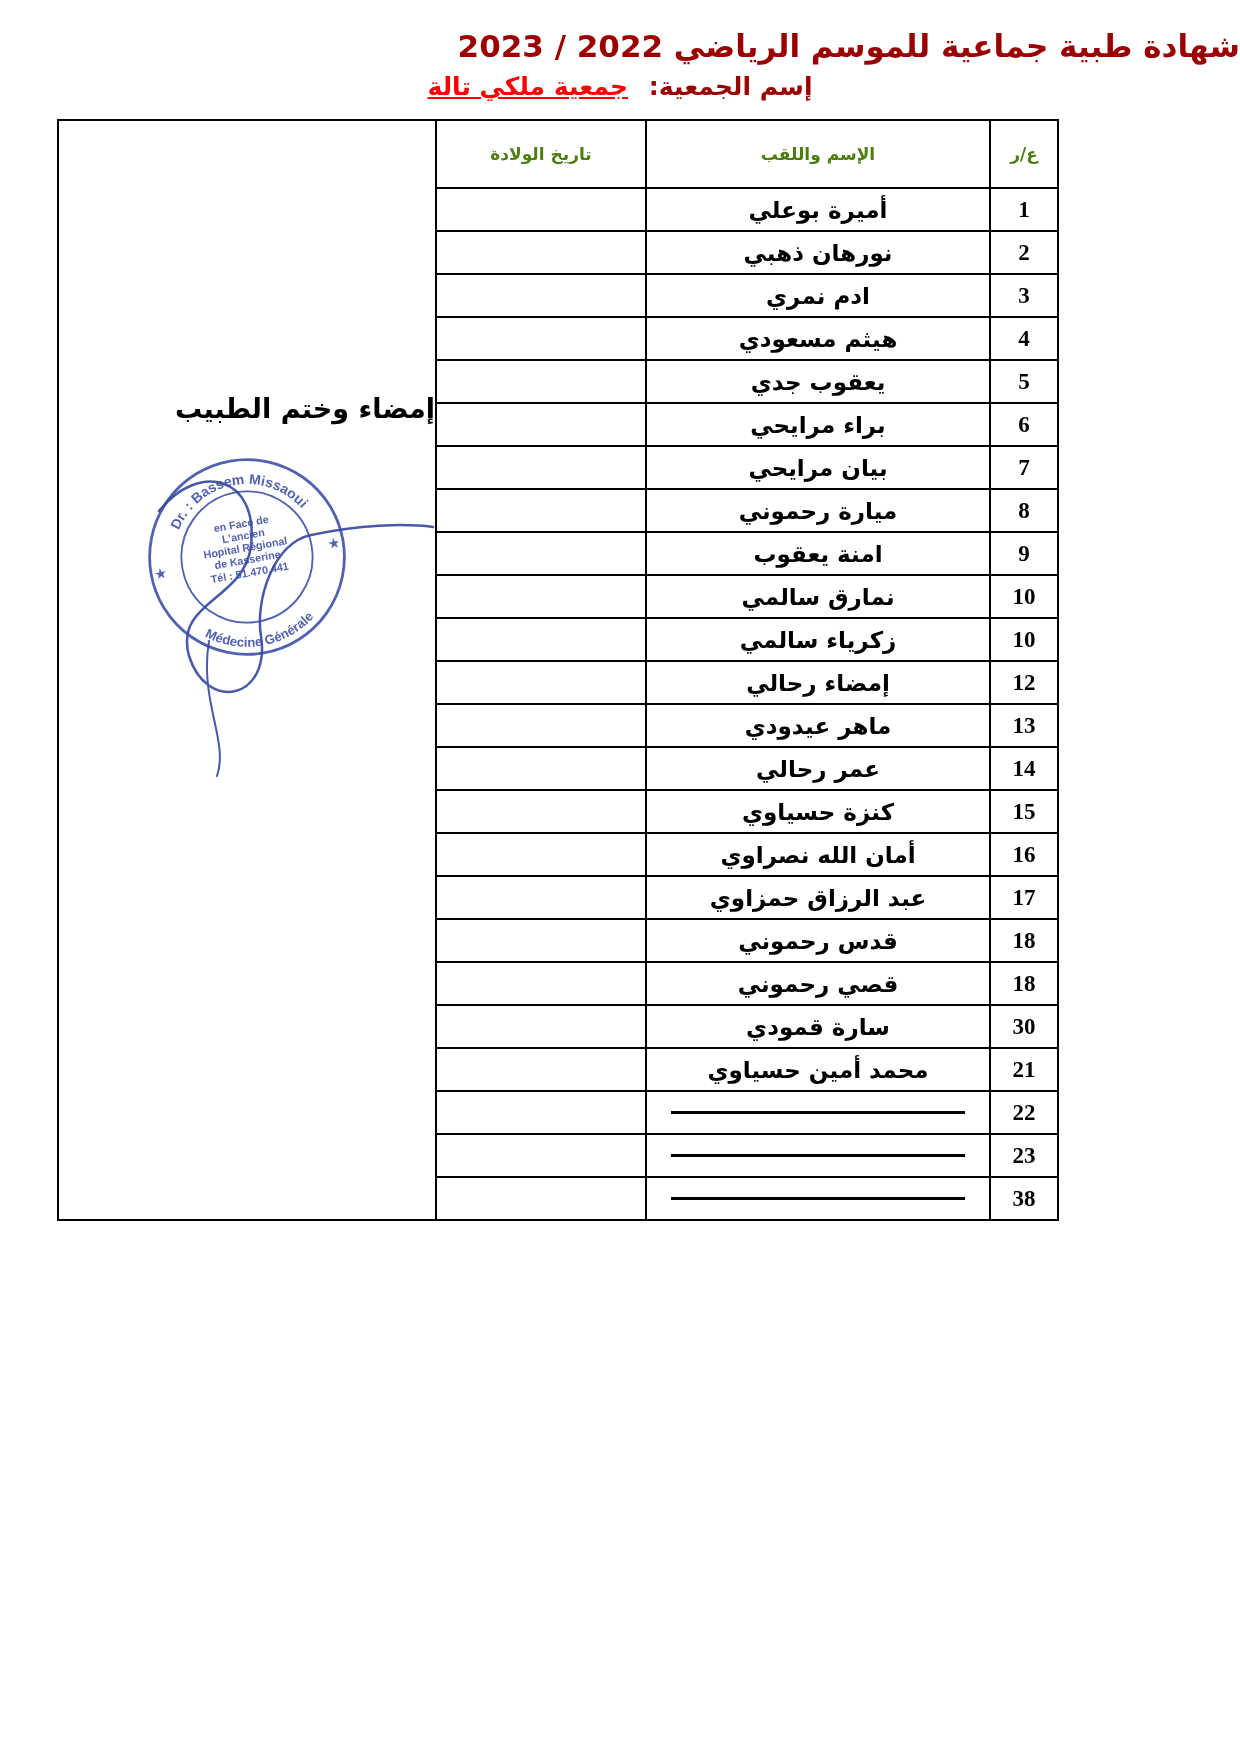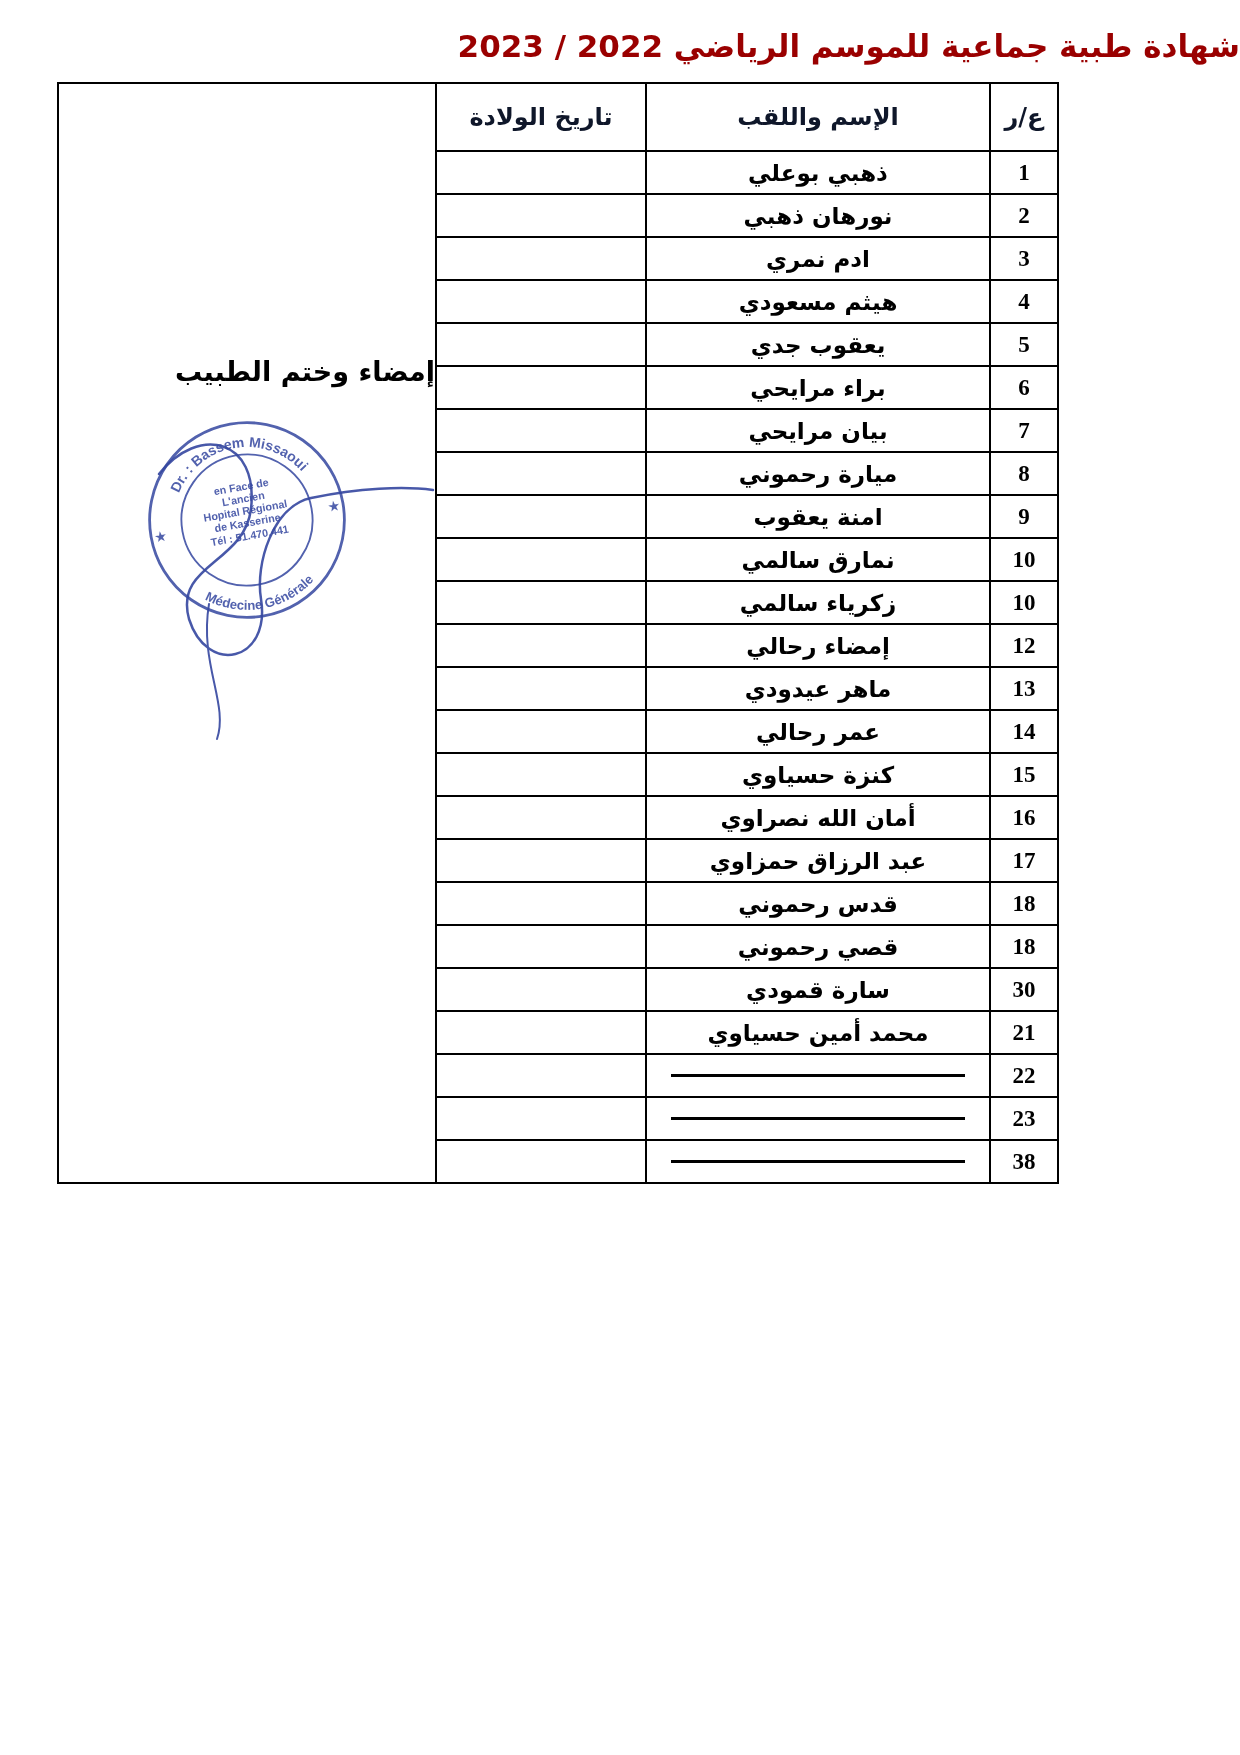--- a/index.html
+++ b/index.html
@@ -8,41 +8,45 @@
         font-family:"DejaVu Sans",sans-serif;color:#000}
   .title{padding-top:28px;text-align:right;font-size:31px;font-weight:bold;
          color:#9a0000;direction:rtl}
   .subtitle{text-align:center;font-size:25px;font-weight:bold;direction:rtl;margin-top:8px}
   .subtitle .assoc-label{color:#9a0000}
   .subtitle .assoc-name{color:#ff0000;text-decoration:underline;margin-right:12px}
 
   table.roster{border-collapse:collapse;margin:18px 0 0 57px;table-layout:fixed;width:1000px}
   .roster td,.roster th{border:2px solid #000;padding:0;overflow:hidden}
   .head-row{height:68px}
-  .head-row th{color:#0f172a;font-size:24px;font-weight:bold;direction:rtl}
+  .head-row th{color:#4d7c0f;font-size:17px;font-weight:bold;direction:rtl}
   tr[data-name="roster-row"]{height:43px}
   td.num{text-align:center;font-family:"Liberation Serif",serif;font-weight:bold;font-size:23px}
   td.name{text-align:center;font-weight:bold;font-size:23px;direction:rtl;vertical-align:middle}
   td.date{background:#fff}
   .strike-line{width:86%;margin:0 auto;border-top:3px solid #000;height:0}
 
   td.sig-cell{vertical-align:top;position:relative;background:#fff}
   .sig-label{margin-top:272px;text-align:right;font-size:27px;font-weight:bold;direction:rtl}
   .stamp-wrap{width:206px;height:206px;margin:30px auto 0;transform:rotate(-10deg);opacity:.85}
   .stamp-wrap svg{width:100%;height:100%}
   .stamp-text{fill:#3547a0;font-family:"Liberation Sans",sans-serif;font-weight:bold}
   .sig-overlay{position:absolute;left:0;top:330px;width:378px;height:360px;pointer-events:none;opacity:.9}
 </style>
 </head>
 <body>
 
 <div class="page" data-name="document-page">
 
   <div class="title" data-name="page-title">شهادة طبية جماعية للموسم الرياضي 2022 / 2023</div>
 
+  <div class="subtitle" data-name="association-line">
+    <span class="assoc-label" data-name="association-label">إسم الجمعية:</span>
+    <span class="assoc-name" data-name="association-name">جمعية ملكي تالة</span>
+  </div>
 
   <table class="roster" dir="rtl" data-name="roster-table">
     <colgroup>
       <col style="width:68px">
       <col style="width:344px">
       <col style="width:210px">
       <col style="width:378px">
     </colgroup>
     <tbody data-name="roster-body">
       <tr class="head-row" data-name="table-header-row">
@@ -80,21 +84,21 @@
             <path d="M 100,60 C 140,10 200,25 192,95 C 185,150 115,150 130,205
                      C 148,262 212,248 202,185 C 196,150 214,92 252,84
                      C 300,74 345,72 374,76" fill="none" stroke="#3547a0" stroke-width="2.5" stroke-linecap="round" data-name="signature-stroke-main"></path>
             <path d="M 150,190 C 140,250 170,290 158,325" fill="none" stroke="#3547a0" stroke-width="2" stroke-linecap="round" data-name="signature-stroke-tail"></path>
           </svg>
         </td>
       </tr>
 
     <tr data-name="roster-row">
           <td class="num" data-name="row-number">1</td>
-          <td class="name" data-name="player-name-cell">ذهبي بوعلي</td>
+          <td class="name" data-name="player-name-cell">أميرة بوعلي</td>
           <td class="date" data-name="birth-date-cell"></td>
         </tr>
         <tr data-name="roster-row">
           <td class="num" data-name="row-number">2</td>
           <td class="name" data-name="player-name-cell">نورهان ذهبي</td>
           <td class="date" data-name="birth-date-cell"></td>
         </tr>
         <tr data-name="roster-row">
           <td class="num" data-name="row-number">3</td>
           <td class="name" data-name="player-name-cell">ادم نمري</td>

